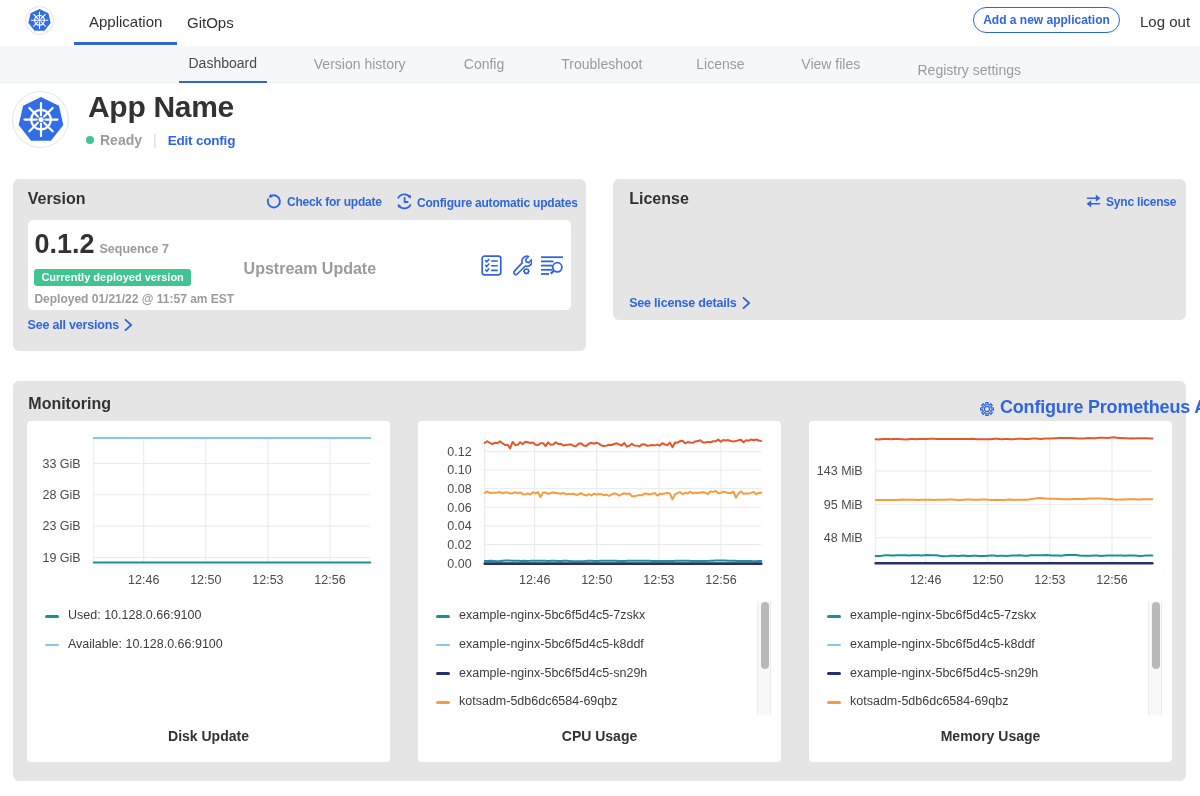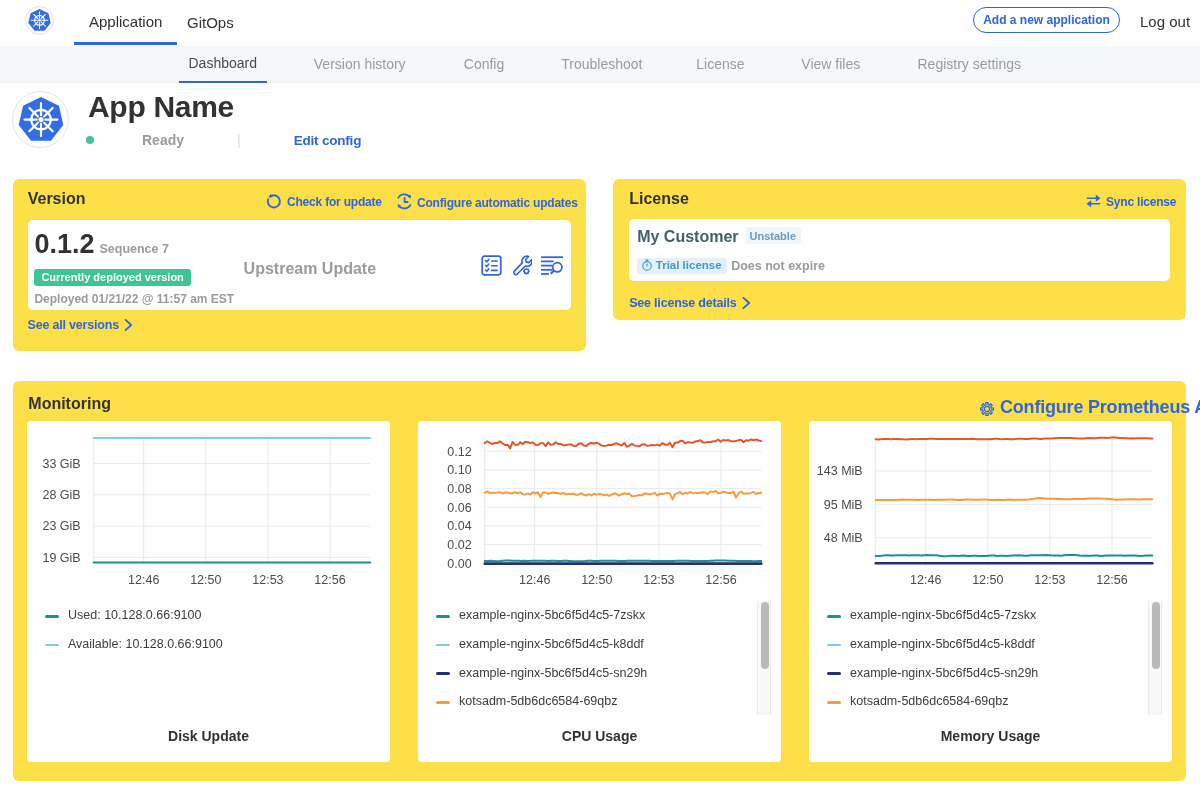--- a/index.html
+++ b/index.html
@@ -1,18 +1,18 @@
 <!DOCTYPE html>
 <html><head><meta charset="utf-8"><style>
 * { margin:0; padding:0; box-sizing:border-box; }
 body { width:1200px; height:796px; position:relative; background:#fff;
   font-family:"Liberation Sans",sans-serif; -webkit-font-smoothing:antialiased; }
 .abs { position:absolute; }
 .link { color:#3065e0; font-weight:700; letter-spacing:-0.2px; }
-.card { position:absolute; background:#fde047; border-radius:6px; }
+.card { position:absolute; background:#e5e5e5; border-radius:6px; }
 .whitebox { position:absolute; background:#fff; border-radius:5px; }
 .hdg { font-size:16px; font-weight:700; color:#323232; }
 </style></head><body>
 
 <div class="abs" style="top:0;left:0;width:1200px;height:60px;background:#fff;border-bottom:1px solid #dfe3e6;">
   <div class="abs" style="left:25px;top:6px;width:29px;height:29px;border-radius:50%;background:#fff;border:1px solid #e3e3e3;display:flex;align-items:center;justify-content:center;">
       <svg width="25" height="25" viewBox="0 0 24 24">
 <polygon points="12.00,1.00 20.60,5.14 22.72,14.45 16.77,21.91 7.23,21.91 1.28,14.45 3.40,5.14" fill="#326de6"></polygon>
         <circle cx="12" cy="11.8" r="4.7" fill="none" stroke="#fff" stroke-width="1.05"></circle>
         <path d="M12.00 9.70 L12.00 3.90 M13.48 10.32 L17.59 6.21 M14.10 11.80 L19.90 11.80 M13.48 13.28 L17.59 17.39 M12.00 13.90 L12.00 19.70 M10.52 13.28 L6.41 17.39 M9.90 11.80 L4.10 11.80 M10.52 10.32 L6.41 6.21" stroke="#fff" stroke-width="1.05" fill="none" stroke-linecap="round"></path>
@@ -25,33 +25,33 @@
   <div class="abs" style="left:1140px;top:13px;font-size:15px;color:#323232;">Log out</div>
 </div>
 
 <div class="abs" style="top:46px;left:0;width:1200px;height:36.5px;background:#f4f8f9;border-bottom:1px solid #eceff1;">
   <div class="abs" style="left:179px;top:0;height:36.5px;padding:0 9.5px;border-bottom:2.5px solid #3065e0;display:flex;align-items:center;font-size:14px;color:#4a4a4a;">Dashboard</div>
   <div class="abs" style="left:313.8px;top:10px;font-size:14px;color:#9b9b9b;">Version history</div>
   <div class="abs" style="left:463.8px;top:10px;font-size:14px;color:#9b9b9b;">Config</div>
   <div class="abs" style="left:561.3px;top:10px;font-size:14px;color:#9b9b9b;">Troubleshoot</div>
   <div class="abs" style="left:696.3px;top:10px;font-size:14px;color:#9b9b9b;">License</div>
   <div class="abs" style="left:801.3px;top:10px;font-size:14px;color:#9b9b9b;">View files</div>
-  <div class="abs" style="left:917.5px;top:10px;font-size:14px;color:#9b9b9b;">Registry settings</div>
+  <div class="abs" style="left:917.5px;top:16px;font-size:14px;color:#9b9b9b;">Registry settings</div>
 </div>
 
 <div class="abs" style="left:12px;top:91px;width:57px;height:57px;border-radius:50%;background:#fff;border:1px solid #e5e5e5;display:flex;align-items:center;justify-content:center;">
     <svg width="50" height="50" viewBox="0 0 24 24">
 <polygon points="12.00,1.00 20.60,5.14 22.72,14.45 16.77,21.91 7.23,21.91 1.28,14.45 3.40,5.14" fill="#326de6"></polygon>
       <circle cx="12" cy="11.8" r="4.7" fill="none" stroke="#fff" stroke-width="1.05"></circle>
       <path d="M12.00 9.70 L12.00 3.90 M13.48 10.32 L17.59 6.21 M14.10 11.80 L19.90 11.80 M13.48 13.28 L17.59 17.39 M12.00 13.90 L12.00 19.70 M10.52 13.28 L6.41 17.39 M9.90 11.80 L4.10 11.80 M10.52 10.32 L6.41 6.21" stroke="#fff" stroke-width="1.05" fill="none" stroke-linecap="round"></path>
       <circle cx="12" cy="11.8" r="1.25" fill="#fff"></circle>
     </svg>
   </div>
 <div class="abs" style="left:88px;top:90px;font-size:30px;font-weight:700;color:#323232;letter-spacing:-0.3px;">App Name</div>
-<div class="abs" style="left:86px;top:132px;height:16px;display:flex;align-items:center;gap:42px;">
+<div class="abs" style="left:86px;top:132px;height:16px;display:flex;align-items:center;">
   <span style="width:8px;height:8px;border-radius:50%;background:#40c491;display:inline-block;"></span>
   <span style="margin-left:6px;font-size:14px;font-weight:600;color:#9b9b9b;">Ready</span>
   <span style="margin:0 11px;color:#d8d8d8;font-size:14px;">|</span>
   <span class="link" style="font-size:13.5px;">Edit config</span>
 </div>
 
 <div class="card" style="left:13px;top:179px;width:572.5px;height:172px;">
   <div class="abs hdg" style="left:14.7px;top:11px;">Version</div>
   <div class="abs" style="left:252px;top:13px;font-size:12px;white-space:nowrap;"><span><svg width="17" height="17" viewBox="0 0 17 17" style="vertical-align:-3px;">
           <path d="M5.94 4.01 A6.1 6.1 0 1 1 3.36 6.63" fill="none" stroke="#3065e0" stroke-width="1.9"></path>
@@ -107,32 +107,20 @@
 <div class="card" style="left:613px;top:179px;width:573px;height:141px;">
   <div class="abs hdg" style="left:16.2px;top:11px;">License</div>
   <div class="abs" style="left:473px;top:13px;white-space:nowrap;"><svg width="15" height="14" viewBox="0 0 15 14" style="vertical-align:-2px;">
         <g stroke="#3065e0" stroke-width="1.6" fill="none" stroke-linecap="round">
           <path d="M1.5 4.2 L10.5 4.2"></path>
           <path d="M13.5 9.8 L4.5 9.8"></path>
         </g>
         <path d="M9.8 0.6 L14.4 4.2 L9.8 7.8 Z" fill="#3065e0"></path>
         <path d="M5.2 6.2 L0.6 9.8 L5.2 13.4 Z" fill="#3065e0"></path>
       </svg><span class="link" style="font-size:12px;margin-left:5px;">Sync license</span></div>
-  <div class="whitebox" style="left:16.2px;top:40px;width:540.8px;height:62px;">
-    <div class="abs" style="left:8px;top:9px;font-size:16px;font-weight:700;color:#44606b;">My Customer<span style="font-size:11px;font-weight:600;color:#6d9cb9;background:#eef6fb;border-radius:3px;padding:2.5px 5px;margin-left:6px;vertical-align:2.5px;">Unstable</span></div>
-    <div class="abs" style="left:7.4px;top:38.5px;height:16px;background:#e3f1fa;border-radius:3px;padding:1px 5px 1px 4px;font-size:11.5px;font-weight:700;color:#3d9ad6;"><svg width="12" height="12" viewBox="0 0 13 13" style="vertical-align:-2px;">
-          <g stroke="#3d9ad6" stroke-width="1.25" fill="none" stroke-linecap="round">
-            <circle cx="6.5" cy="7.5" r="4.6"></circle>
-            <path d="M6.5 5.6 L6.5 7.7"></path>
-            <path d="M5.2 1.1 L7.8 1.1"></path>
-            <path d="M6.5 1.3 L6.5 2.6"></path>
-          </g>
-        </svg> Trial license</div>
-    <div class="abs" style="left:102px;top:40px;font-size:12.5px;font-weight:600;color:#9b9b9b;">Does not expire</div>
-  </div>
   <div class="abs link" style="left:16.2px;top:117px;font-size:12.5px;">See license details<svg width="9" height="12" viewBox="0 0 9 12" style="vertical-align:-1.5px;margin-left:5px;">
         <path d="M1.5 0.8 L7.2 6 L1.5 11.2" fill="none" stroke="#3065e0" stroke-width="1.8" stroke-linecap="round" stroke-linejoin="round"></path>
       </svg></div>
 </div>
 
 <div class="card" style="left:13px;top:381px;width:1173px;height:400px;">
   <div class="abs hdg" style="left:15.3px;top:14px;">Monitoring</div>
   <div class="abs" style="left:967px;top:16px;white-space:nowrap;"><svg width="14" height="14" viewBox="0 0 24 24" style="vertical-align:-2.5px;">
         <polygon points="10.55,4.54 9.86,1.01 14.14,1.01 13.45,4.54 16.25,5.70 18.26,2.71 21.29,5.74 18.30,7.75 19.46,10.55 22.99,9.86 22.99,14.14 19.46,13.45 18.30,16.25 21.29,18.26 18.26,21.29 16.25,18.30 13.45,19.46 14.14,22.99 9.86,22.99 10.55,19.46 7.75,18.30 5.74,21.29 2.71,18.26 5.70,16.25 4.54,13.45 1.01,14.14 1.01,9.86 4.54,10.55 5.70,7.75 2.71,5.74 5.74,2.71 7.75,5.70" fill="none" stroke="#3065e0" stroke-width="2" stroke-linejoin="round"></polygon>
         <circle cx="12" cy="12" r="4.4" fill="none" stroke="#3065e0" stroke-width="2"></circle>

